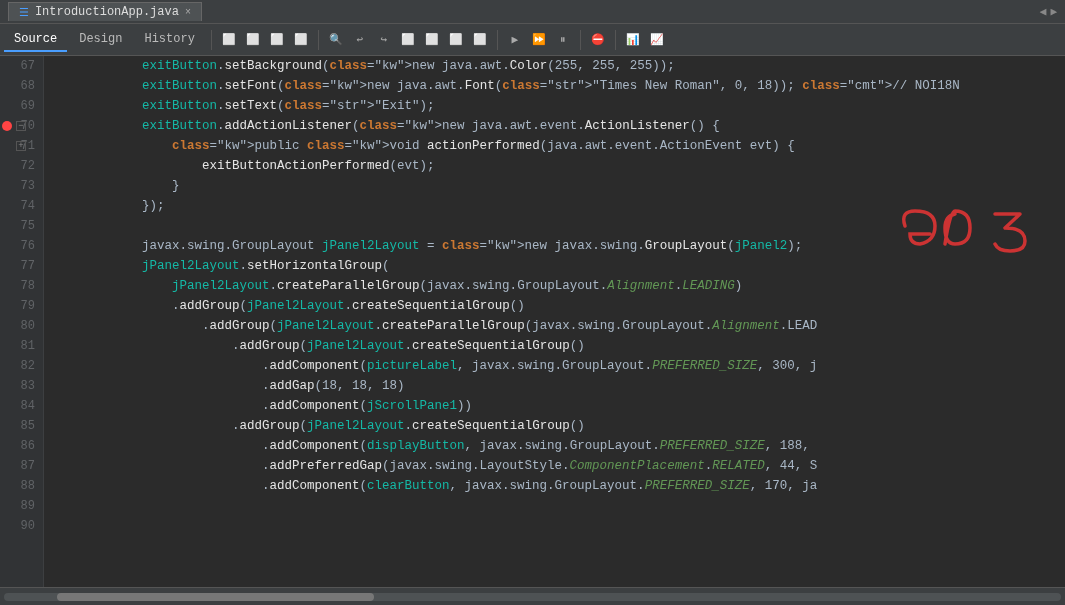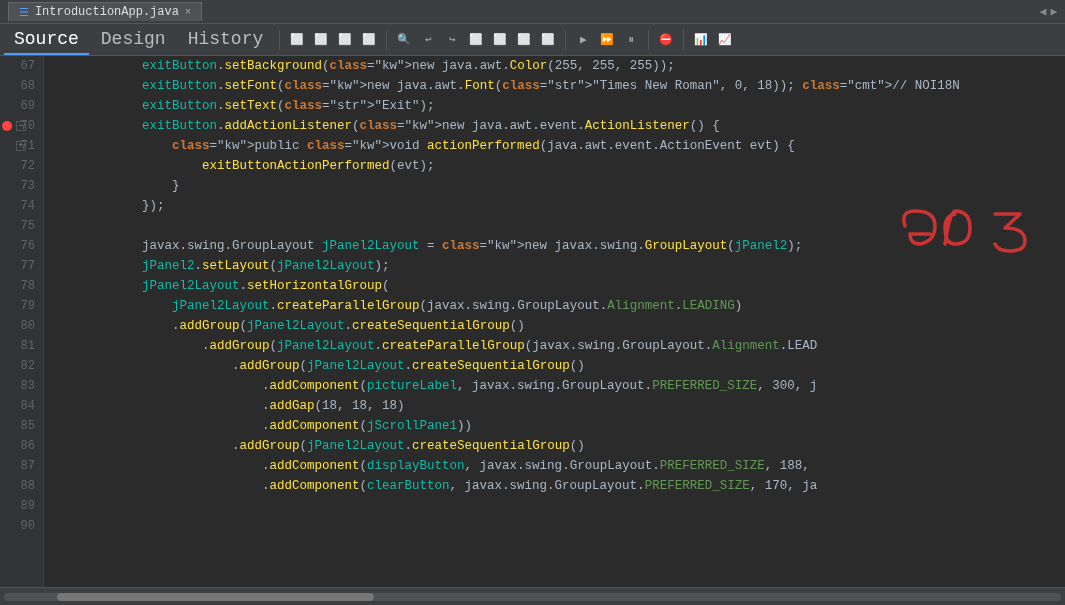--- a/index.html
+++ b/index.html
@@ -53,21 +53,21 @@
       background: #3c3f41;
       border-bottom: 1px solid #555;
       height: 32px;
       display: flex;
       align-items: center;
       padding: 0 4px;
       gap: 2px;
     }
     .toolbar-tab {
       padding: 4px 10px;
-      font-size: 18px;
+      font-size: 12px;
       color: #bbb;
       cursor: pointer;
       border-bottom: 2px solid transparent;
     }
     .toolbar-tab.active {
       color: #ffffff;
       border-bottom: 2px solid #4a9eff;
     }
     .toolbar-sep {
       width: 1px;
@@ -151,23 +151,23 @@
     .code-line {
       height: 20px;
       line-height: 20px;
       padding-left: 8px;
       white-space: pre;
       font-size: 12.5px;
     }
 
     
     .kw { color: #cc7832; font-weight: bold; font-family: Liberation Mono, monospace; }
-    .fn { color: #fde047; }
+    .fn { color: #e5e5e5; }
     .var-blue { color: #14b8a6; }
-    .italic-teal { color: #629755; }
+    .italic-teal { color: #629755; font-style: italic; }
 
     
     .gc-annotation {
       position: absolute;
       right: 20px;
       top: 160px;
       pointer-events: none;
     }
 
     
@@ -331,31 +331,31 @@
   <div class="code-line">            <span class="var-blue">exitButton</span>.<span class="fn">setBackground</span>(<span <span="" class="kw">class</span>="kw"&gt;new java.awt.<span class="fn">Color</span>(255, 255, 255));</div>
       <div class="code-line">            <span class="var-blue">exitButton</span>.<span class="fn">setFont</span>(<span <span="" class="kw">class</span>="kw"&gt;new java.awt.<span class="fn">Font</span>(<span <span="" class="kw">class</span>="str"&gt;"Times New Roman", 0, 18)); <span <span="" class="kw">class</span>="cmt"&gt;// NOI18N</div>
       <div class="code-line">            <span class="var-blue">exitButton</span>.<span class="fn">setText</span>(<span <span="" class="kw">class</span>="str"&gt;"Exit");</div>
       <div class="code-line">            <span class="var-blue">exitButton</span>.<span class="fn">addActionListener</span>(<span <span="" class="kw">class</span>="kw"&gt;new java.awt.event.<span class="fn">ActionListener</span>() {</div>
       <div class="code-line">                <span <span="" class="kw">class</span>="kw"&gt;public <span <span="" class="kw">class</span>="kw"&gt;void <span class="fn">actionPerformed</span>(java.awt.event.ActionEvent evt) {</div>
       <div class="code-line">                    <span class="fn">exitButtonActionPerformed</span>(evt);</div>
       <div class="code-line">                }</div>
       <div class="code-line">            });</div>
       <div class="code-line">&nbsp;</div>
       <div class="code-line">            javax.swing.GroupLayout <span class="var-blue">jPanel2Layout</span> = <span <span="" class="kw">class</span>="kw"&gt;new javax.swing.<span class="fn">GroupLayout</span>(<span class="var-blue">jPanel2</span>);</div>
-      <div class="code-line">            <span class="var-blue">jPanel2</span>.<span class="fn">setLayout</span>(<span class="var-blue">jPanel2Layout</span>);</div>
       <div class="code-line">            <span class="var-blue">jPanel2Layout</span>.<span class="fn">setHorizontalGroup</span>(</div>
       <div class="code-line">                <span class="var-blue">jPanel2Layout</span>.<span class="fn">createParallelGroup</span>(javax.swing.GroupLayout.<span class="italic-teal">Alignment</span>.<span class="italic-teal">LEADING</span>)</div>
       <div class="code-line">                .<span class="fn">addGroup</span>(<span class="var-blue">jPanel2Layout</span>.<span class="fn">createSequentialGroup</span>()</div>
       <div class="code-line">                    .<span class="fn">addGroup</span>(<span class="var-blue">jPanel2Layout</span>.<span class="fn">createParallelGroup</span>(javax.swing.GroupLayout.<span class="italic-teal">Alignment</span>.LEAD</div>
       <div class="code-line">                        .<span class="fn">addGroup</span>(<span class="var-blue">jPanel2Layout</span>.<span class="fn">createSequentialGroup</span>()</div>
       <div class="code-line">                            .<span class="fn">addComponent</span>(<span class="var-blue">pictureLabel</span>, javax.swing.GroupLayout.<span class="italic-teal">PREFERRED_SIZE</span>, 300, j</div>
       <div class="code-line">                            .<span class="fn">addGap</span>(18, 18, 18)</div>
       <div class="code-line">                            .<span class="fn">addComponent</span>(<span class="var-blue">jScrollPane1</span>))</div>
       <div class="code-line">                        .<span class="fn">addGroup</span>(<span class="var-blue">jPanel2Layout</span>.<span class="fn">createSequentialGroup</span>()</div>
       <div class="code-line">                            .<span class="fn">addComponent</span>(<span class="var-blue">displayButton</span>, javax.swing.GroupLayout.<span class="italic-teal">PREFERRED_SIZE</span>, 188,</div>
+      <div class="code-line">                            .<span class="fn">addPreferredGap</span>(javax.swing.LayoutStyle.<span class="italic-teal">ComponentPlacement</span>.<span class="italic-teal">RELATED</span>, 44, S</div>
       <div class="code-line">                            .<span class="fn">addComponent</span>(<span class="var-blue">clearButton</span>, javax.swing.GroupLayout.<span class="italic-teal">PREFERRED_SIZE</span>, 170, ja</div>
     </div>
 </div>
 
 <div class="scrollbar-area">
   <div class="scrollbar-track">
     <div class="scrollbar-thumb"></div>
   </div>
 </div>
 

